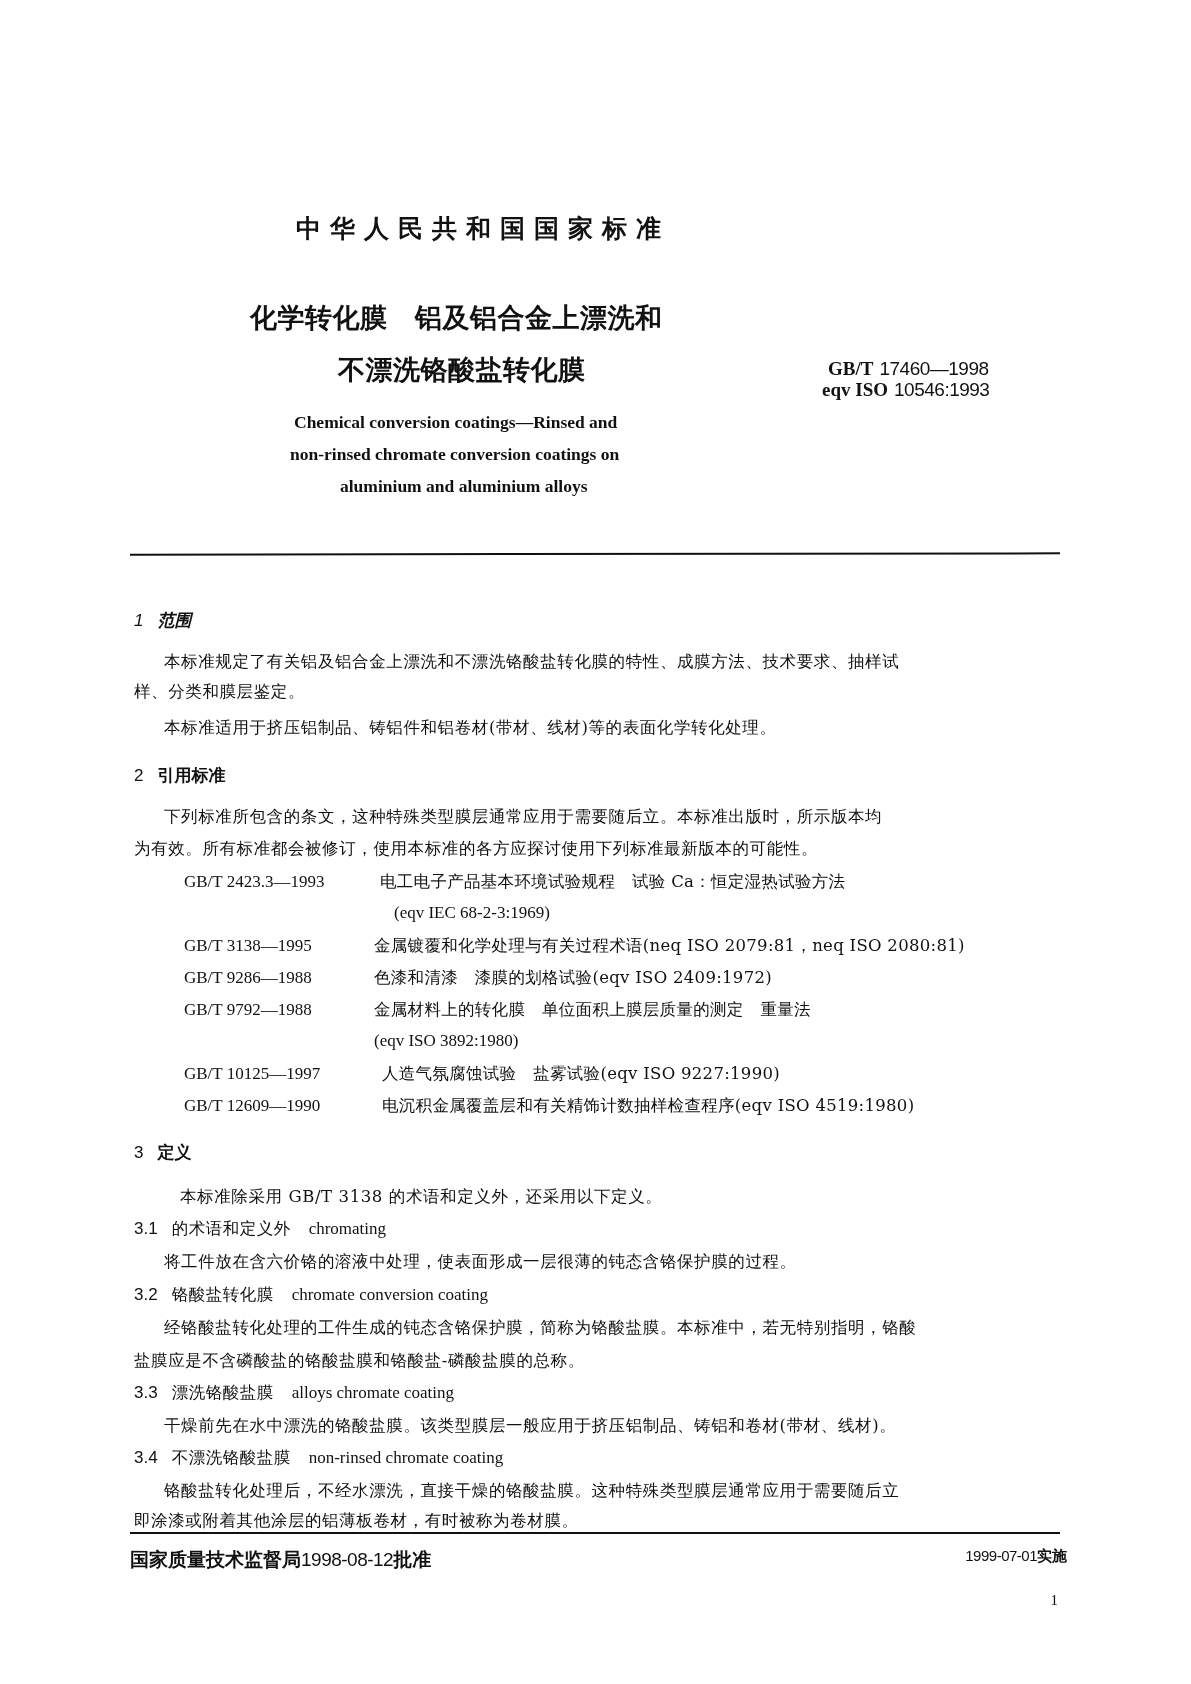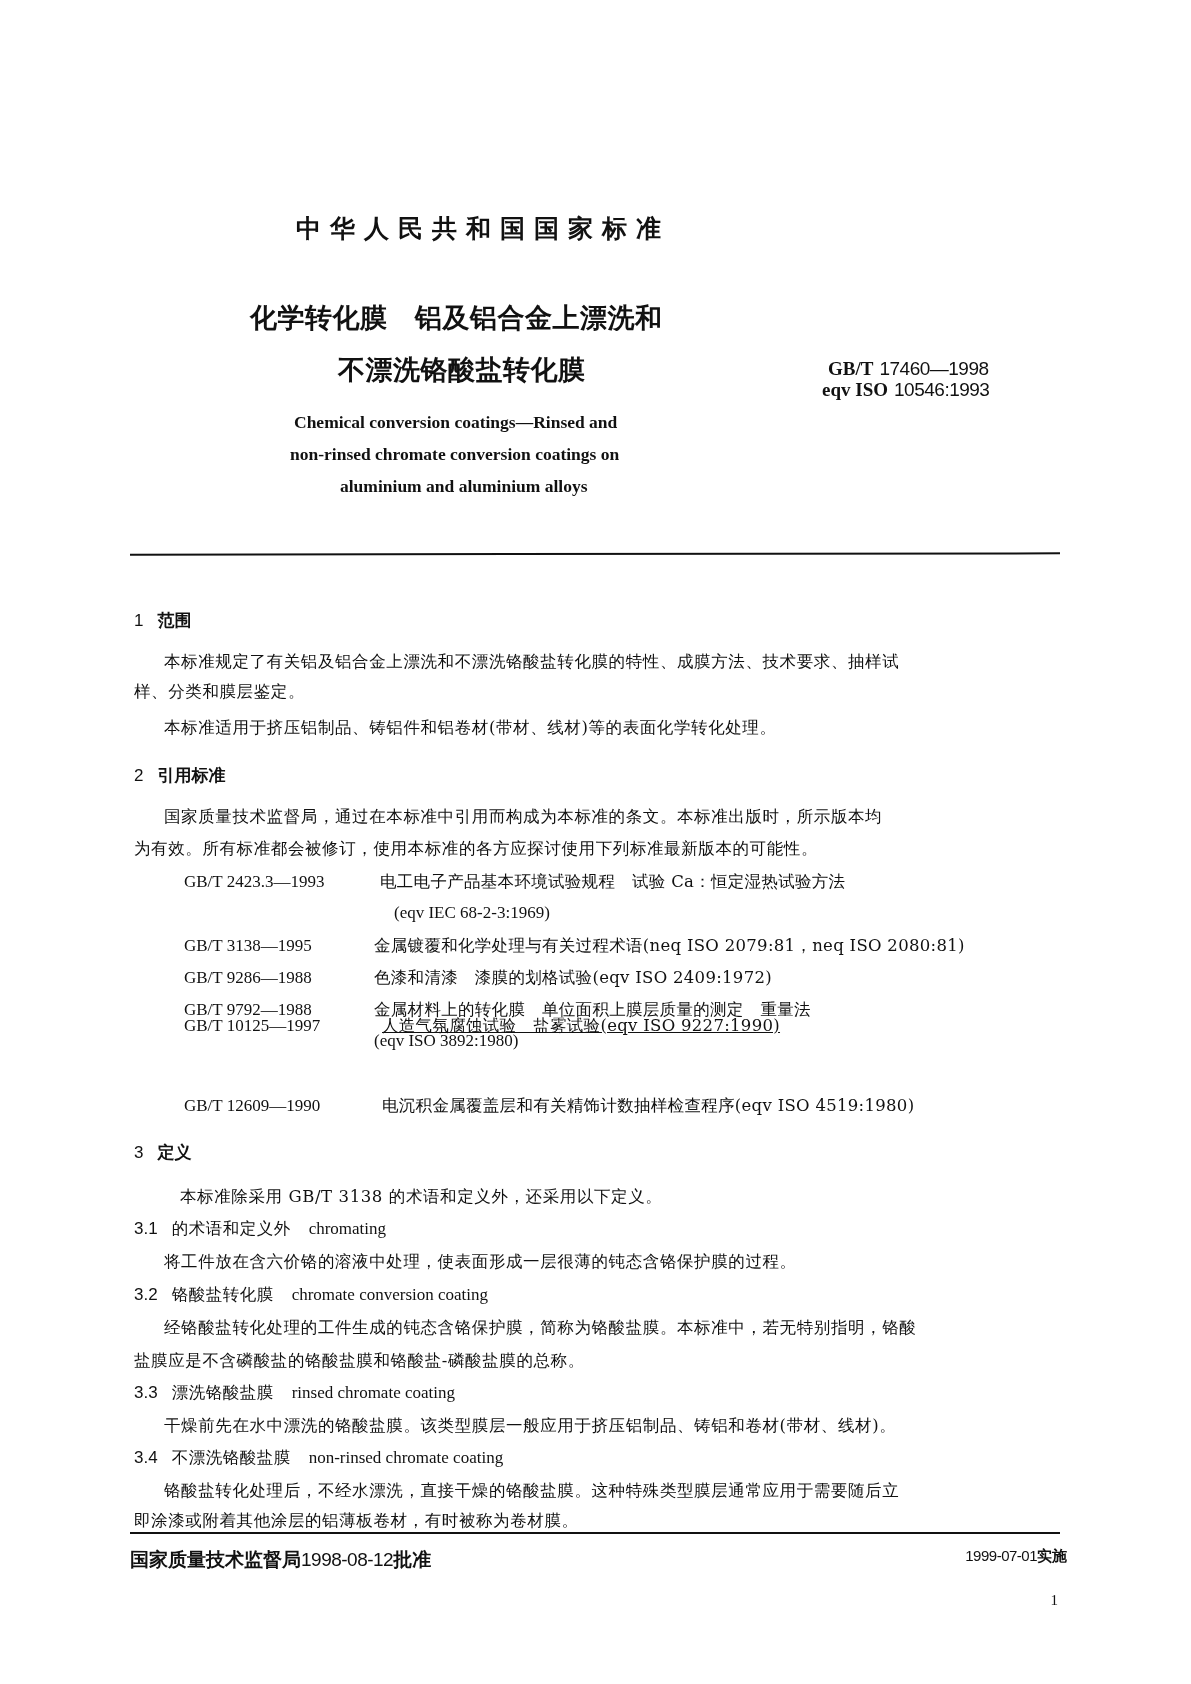--- a/index.html
+++ b/index.html
@@ -63,52 +63,52 @@
   <b>eqv ISO</b>
   <span class="cond">10546:1993</span>
 </div>
 
 <div class="abs title-en" id="title-en-1">Chemical conversion coatings—Rinsed and</div>
 <div class="abs title-en" id="title-en-2">non-rinsed chromate conversion coatings on</div>
 <div class="abs title-en" id="title-en-3">aluminium and aluminium alloys</div>
 
 <div class="rule" id="rule-top"></div>
 
-<div class="abs h1" style="left:134px; top:609px;">
+<div class="abs h1" style="left:134px; top:609px;font-style:italic;">
   <span class="num">1</span><span class="label">范围</span>
 </div>
 <div class="abs p" style="left:164px; top:651px;">本标准规定了有关铝及铝合金上漂洗和不漂洗铬酸盐转化膜的特性、成膜方法、技术要求、抽样试</div>
 <div class="abs p" style="left:134px; top:681px;">样、分类和膜层鉴定。</div>
 <div class="abs p" style="left:164px; top:717px;">本标准适用于挤压铝制品、铸铝件和铝卷材(带材、线材)等的表面化学转化处理。</div>
 
 <div class="abs h1" style="left:134px; top:764px;">
   <span class="num">2</span><span class="label">引用标准</span>
 </div>
-<div class="abs p" style="left:164px; top:806px;">国家质量技术监督局，通过在本标准中引用而构成为本标准的条文。本标准出版时，所示版本均</div>
+<div class="abs p" style="left:164px; top:806px;">下列标准所包含的条文，这种特殊类型膜层通常应用于需要随后立。本标准出版时，所示版本均</div>
 <div class="abs p" style="left:134px; top:838px;">为有效。所有标准都会被修订，使用本标准的各方应探讨使用下列标准最新版本的可能性。</div>
 
 <div class="abs ref" style="left:184px; top:871px;">
   <span class="code" style="width:196px;">GB/T 2423.3—1993</span><span class="txt">电工电子产品基本环境试验规程　试验 Ca：恒定湿热试验方法</span>
 </div>
 <div class="abs ref" style="left:394px; top:903px;">
   <span class="code">(eqv IEC 68-2-3:1969)</span>
 </div>
 <div class="abs ref" style="left:184px; top:935px;">
   <span class="code" style="width:190px;">GB/T 3138—1995</span><span class="txt">金属镀覆和化学处理与有关过程术语(neq ISO 2079:81，neq ISO 2080:81)</span>
 </div>
 <div class="abs ref" style="left:184px; top:967px;">
   <span class="code" style="width:190px;">GB/T 9286—1988</span><span class="txt">色漆和清漆　漆膜的划格试验(eqv ISO 2409:1972)</span>
 </div>
 <div class="abs ref" style="left:184px; top:999px;">
   <span class="code" style="width:190px;">GB/T 9792—1988</span><span class="txt">金属材料上的转化膜　单位面积上膜层质量的测定　重量法</span>
 </div>
 <div class="abs ref" style="left:374px; top:1031px;">
   <span class="code">(eqv ISO 3892:1980)</span>
 </div>
-<div class="abs ref" style="left:184px; top:1015px;text-decoration:underline;">
+<div class="abs ref" style="left:184px; top:1063px;">
   <span class="code" style="width:198px;">GB/T 10125—1997</span><span class="txt">人造气氛腐蚀试验　盐雾试验(eqv ISO 9227:1990)</span>
 </div>
 <div class="abs ref" style="left:184px; top:1095px;">
   <span class="code" style="width:198px;">GB/T 12609—1990</span><span class="txt">电沉积金属覆盖层和有关精饰计数抽样检查程序(eqv ISO 4519:1980)</span>
 </div>
 
 <div class="abs h1" style="left:134px; top:1141px;">
   <span class="num">3</span><span class="label">定义</span>
 </div>
 <div class="abs p" style="left:164px; top:1186px;margin-left:16px;">本标准除采用 GB/T 3138 的术语和定义外，还采用以下定义。</div>
@@ -118,21 +118,21 @@
 </div>
 <div class="abs p" style="left:164px; top:1251px;">将工件放在含六价铬的溶液中处理，使表面形成一层很薄的钝态含铬保护膜的过程。</div>
 
 <div class="abs sub" style="left:134px; top:1284px;">
   <span class="num">3.2</span><span class="zh">铬酸盐转化膜</span><span class="en">chromate conversion coating</span>
 </div>
 <div class="abs p" style="left:164px; top:1317px;">经铬酸盐转化处理的工件生成的钝态含铬保护膜，简称为铬酸盐膜。本标准中，若无特别指明，铬酸</div>
 <div class="abs p" style="left:134px; top:1350px;">盐膜应是不含磷酸盐的铬酸盐膜和铬酸盐-磷酸盐膜的总称。</div>
 
 <div class="abs sub" style="left:134px; top:1382px;">
-  <span class="num">3.3</span><span class="zh">漂洗铬酸盐膜</span><span class="en">rinsed chromate coating</span>
+  <span class="num">3.3</span><span class="zh">漂洗铬酸盐膜</span><span class="en">alloys chromate coating</span>
 </div>
 <div class="abs p" style="left:164px; top:1415px;">干燥前先在水中漂洗的铬酸盐膜。该类型膜层一般应用于挤压铝制品、铸铝和卷材(带材、线材)。</div>
 
 <div class="abs sub" style="left:134px; top:1447px;">
   <span class="num">3.4</span><span class="zh">不漂洗铬酸盐膜</span><span class="en">non-rinsed chromate coating</span>
 </div>
 <div class="abs p" style="left:164px; top:1480px;">铬酸盐转化处理后，不经水漂洗，直接干燥的铬酸盐膜。这种特殊类型膜层通常应用于需要随后立</div>
 <div class="abs p" style="left:134px; top:1510px;">即涂漆或附着其他涂层的铝薄板卷材，有时被称为卷材膜。</div>
 
 <div class="rule" id="rule-bottom"></div>

